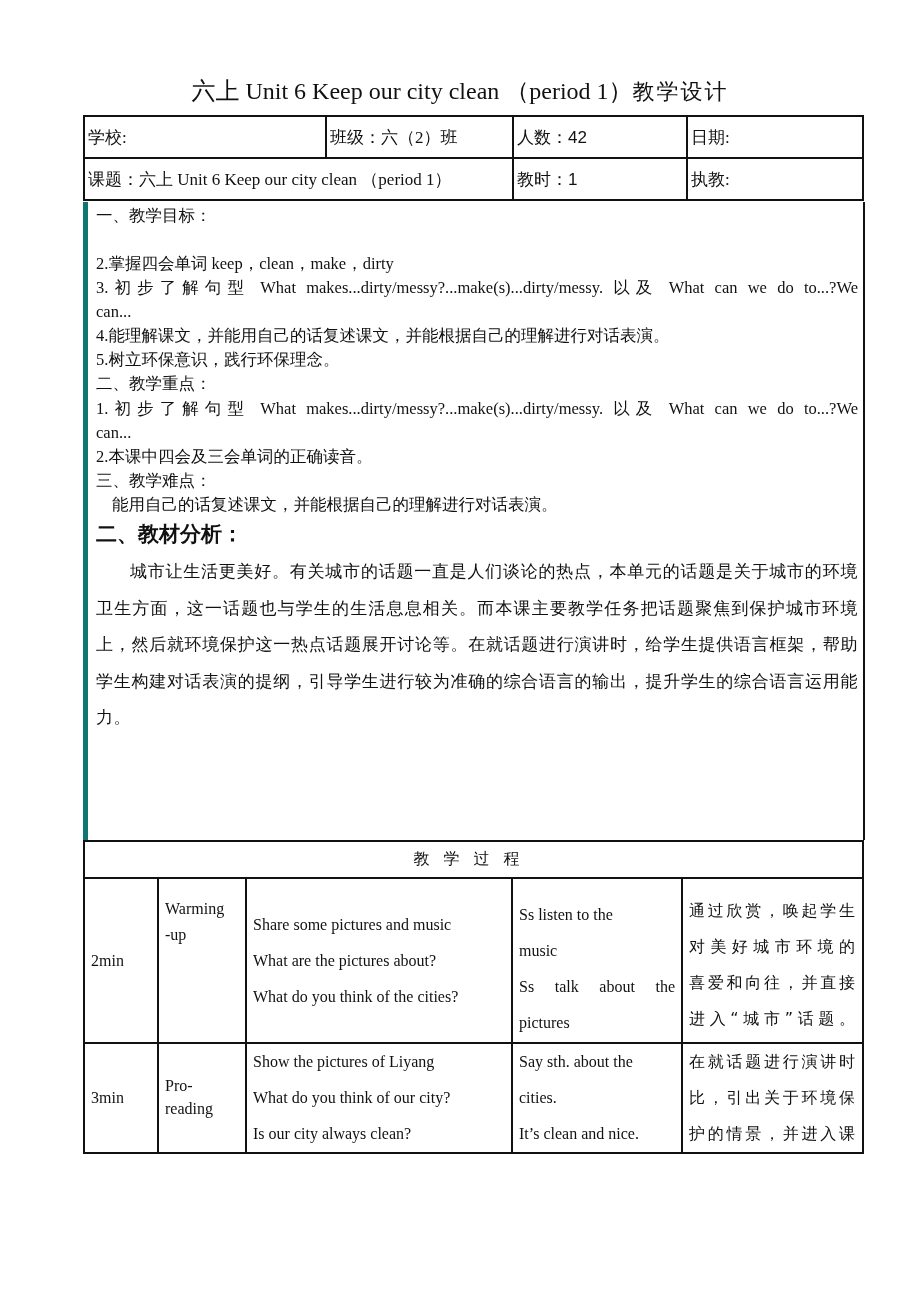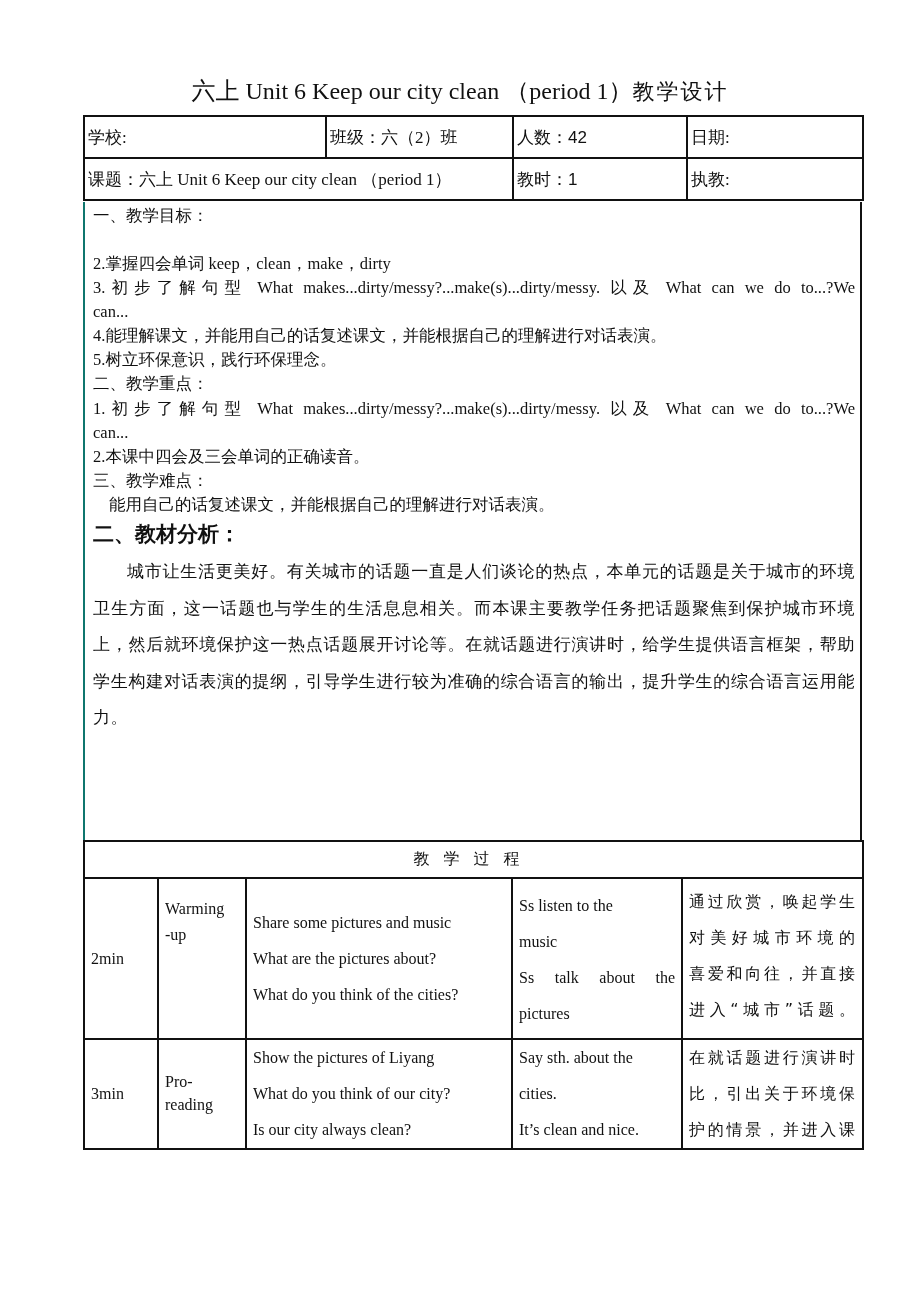--- a/index.html
+++ b/index.html
@@ -7,21 +7,21 @@
          font-family: "Liberation Serif", "DejaVu Serif", serif; color: #111; }
   .title { position: absolute; left: 0; top: 74px; width: 920px; text-align: center;
            font-size: 24px; line-height: 34px; letter-spacing: 0px; }
   .title .cn { font-family: "DejaVu Sans", sans-serif; font-size: 22px; letter-spacing: 2px; }
   .hdr { position: absolute; left: 83px; top: 115px; width: 779px; border-collapse: collapse;
          table-layout: fixed; }
   .hdr td { border: 2px solid #111; padding: 0 0 0 3px; font-size: 17px; height: 40px;
             vertical-align: middle; white-space: nowrap; }
   .sans { font-family: "Liberation Sans", sans-serif; }
   .body-box { position: absolute; left: 83px; top: 202px; width: 775px; height: 638px;
-              border-left: 2px solid #0f766e; border-right: 2px solid #111; padding: 0 0 0 0; }
+              border-left: 5px solid #0f766e; border-right: 2px solid #111; padding: 0 0 0 0; }
   .line { position: absolute; left: 8px; font-size: 16.5px; line-height: 24px; white-space: nowrap; }
   .just { width: 762px; white-space: normal; text-align: justify; text-align-last: justify; }
   .bold { font-weight: bold; font-family: "DejaVu Sans", sans-serif; font-size: 21px; }
   .para { position: absolute; left: 8px; top: 352px; width: 762px; font-size: 17px; line-height: 36.5px;
           text-indent: 34px; text-align: justify; letter-spacing: 0.6px; }
   .proc { position: absolute; left: 83px; top: 840px; width: 779px; border-collapse: collapse; table-layout: fixed; }
   .proc td { border: 2px solid #111; vertical-align: top; font-size: 16px; padding: 0 6px; }
   .proc .band td { height: 35px; text-align: center; vertical-align: middle; font-family: "DejaVu Sans", sans-serif;
                    font-size: 16px; letter-spacing: 14px; }
   .proc .head td { height: 72px; text-align: center; font-family: "Liberation Sans", sans-serif; font-weight: bold;
@@ -98,27 +98,27 @@
     <td class="middle">2min</td>
     <td class="cell-lines" style="padding-top:14px">
       <div style="line-height:32px">Warming</div>
       <div style="line-height:20px">-up</div>
     </td>
     <td class="cell-lines middle">
       <div>Share some pictures and music</div>
       <div>What are the pictures about?</div>
       <div>What do you think of the cities?</div>
     </td>
-    <td class="cell-lines" style="padding-top:9px">
+    <td class="cell-lines" style="padding-top:18px">
       <div>Ss listen to the</div>
       <div>music</div>
       <div class="justify-line">Ss talk about the</div>
       <div>pictures</div>
     </td>
-    <td class="cell-lines cn-cell" style="padding-top:5px">
+    <td class="cell-lines cn-cell" style="padding-top:14px">
       <div class="justify-line">通过欣赏，唤起学生</div>
       <div class="justify-line">对美好城市环境的</div>
       <div class="justify-line">喜爱和向往，并直接</div>
       <div class="justify-line">进入“城市”话题。</div>
     </td>
   </tr>
   <tr class="r2">
     <td class="middle">3min</td>
     <td class="middle">
       <div style="line-height:30px">Pro-</div>

